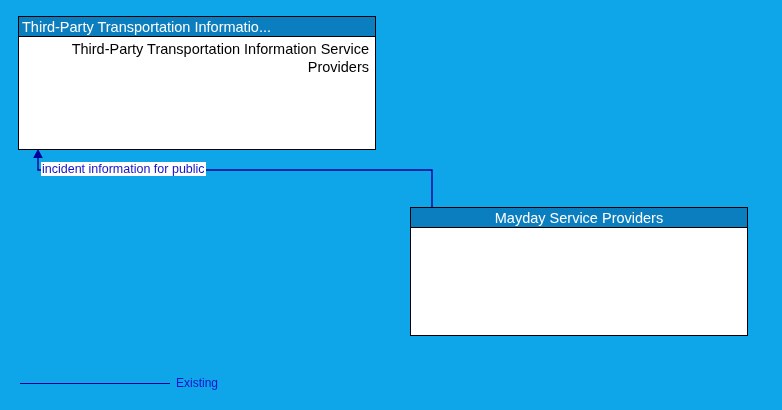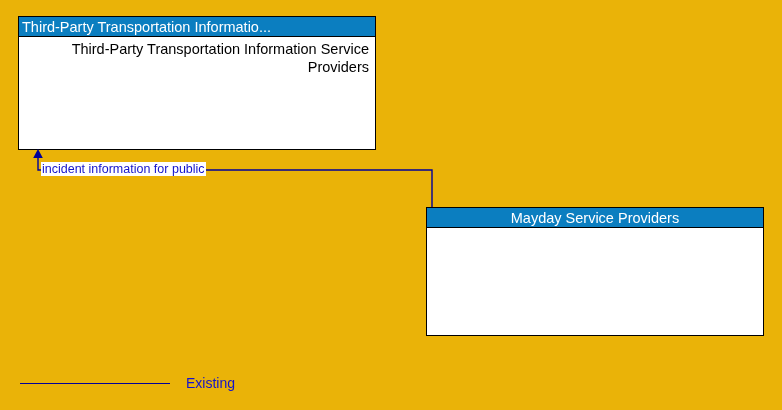--- a/index.html
+++ b/index.html
@@ -7,21 +7,21 @@
     padding: 0;
     background: #ffffff;
   }
   body {
     font-family: "Liberation Sans", sans-serif;
   }
   #canvas {
     position: relative;
     width: 782px;
     height: 410px;
-    background: #eab308;
+    background: #0ea5e9;
     overflow: hidden;
   }
 
   
   .entity-box {
     position: absolute;
     box-sizing: border-box;
     border: 1px solid #000000;
     background: #ffffff;
   }
@@ -57,21 +57,20 @@
     top: 16px;
     width: 358px;
     height: 134px;
   }
   
   #box-mayday {
     left: 410px;
     top: 207px;
     width: 338px;
     height: 129px;
-    margin-left: 16px;
   }
 
   
   .flow-svg {
     position: absolute;
     left: 0;
     top: 0;
     width: 782px;
     height: 410px;
     pointer-events: none;
@@ -114,24 +113,24 @@
   .legend-line {
     position: absolute;
     left: 0px;
     top: 11px;
     width: 150px;
     height: 0;
     border-top: 1.4px solid #000099;
   }
   .legend-label {
     position: absolute;
-    left: 166px;
+    left: 156px;
     top: 3px;
     color: #1414cc;
-    font-size: 14px;
+    font-size: 12px;
     line-height: 16px;
     white-space: nowrap;
     text-align: right;
   }
 </style>
 </head>
 <body>
 
 <div id="canvas">
 

